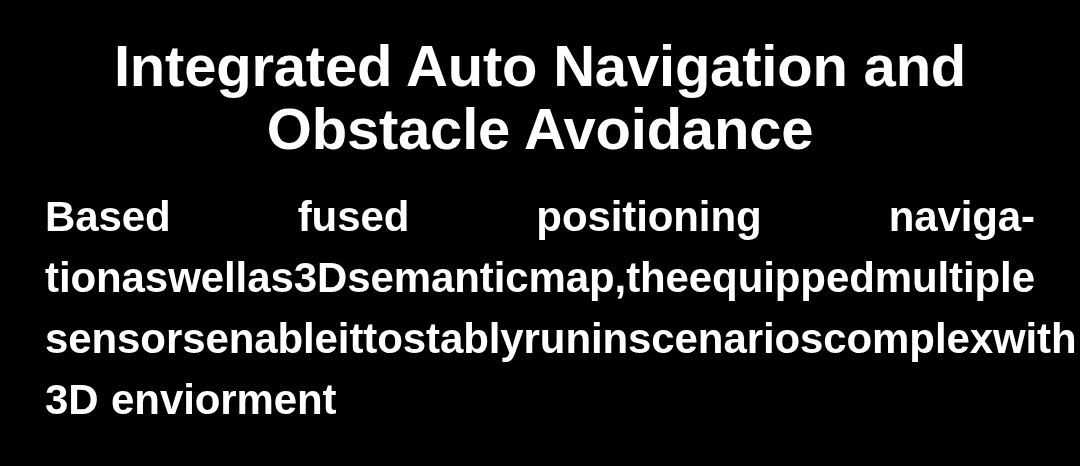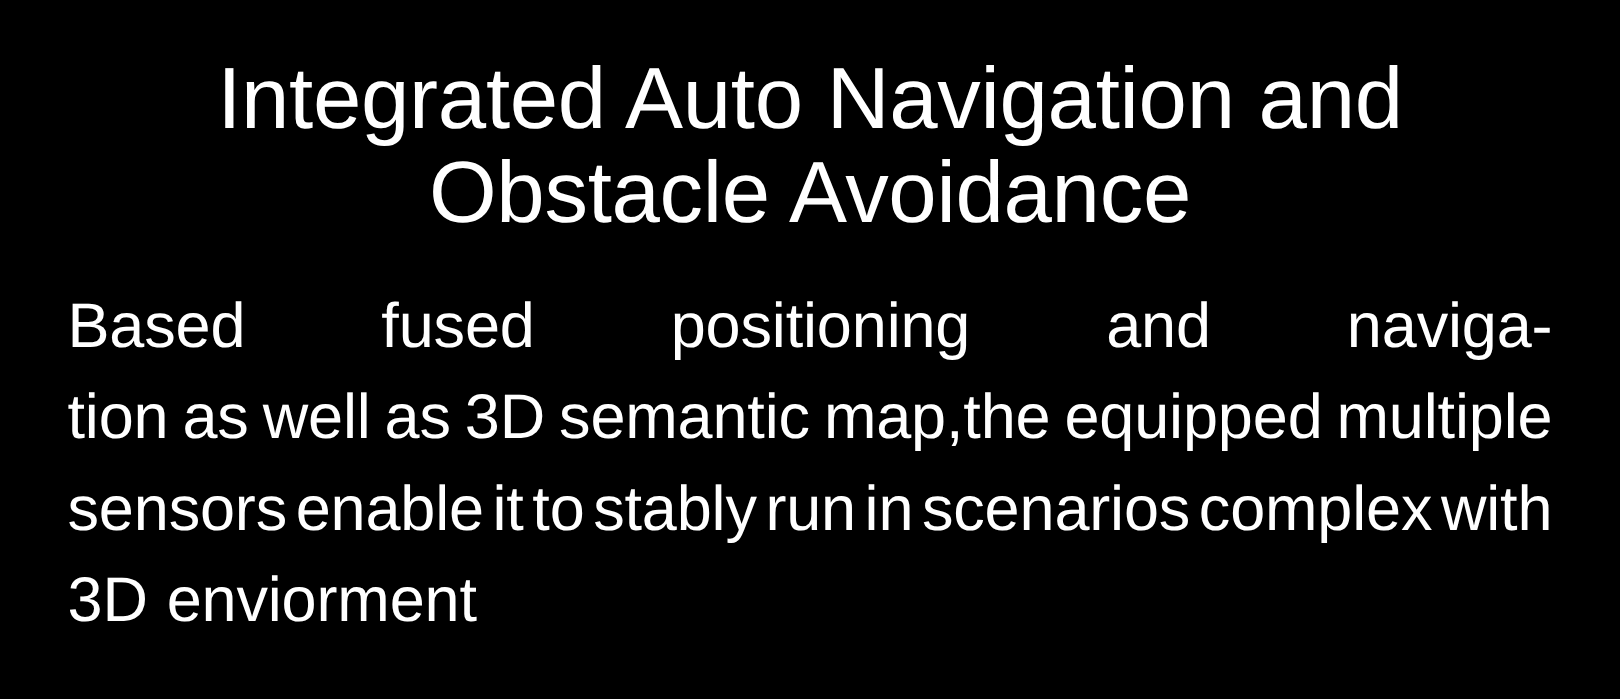--- a/index.html
+++ b/index.html
@@ -29,40 +29,40 @@
     left: 0;
     top: 34px;
     width: 1080px;
     text-align: center;
   }
   .title-line {
     display: block;
     color: #ffffff;
     font-family: "Liberation Sans", sans-serif;
     font-size: 58px;
-    font-weight: 400;
+    font-weight: 700;
     line-height: 63px;
     letter-spacing: -0.2px;
     white-space: pre;
   }
 
   
   .body-block {
     position: absolute;
     left: 45px;
     top: 186px;
     width: 990px;
   }
   .body-line {
     display: flex;
     justify-content: space-between;
     color: #ffffff;
     font-family: "Liberation Sans", sans-serif;
     font-size: 42px;
-    font-weight: 400;
+    font-weight: 700;
     line-height: 61px;
     height: 61px;
     letter-spacing: -0.1px;
     white-space: pre;
   }
   
   .body-line.last {
     justify-content: flex-start;
   }
   .body-line.last .word + .word {
@@ -77,19 +77,19 @@
 <body>
 
 <div class="slide">
 
   <div class="title-block">
     <span class="title-line">Integrated Auto Navigation and</span>
     <span class="title-line">Obstacle Avoidance</span>
   </div>
 
   <div class="body-block">
-    <div class="body-line"><span class="word">Based</span><span class="word">fused</span><span class="word">positioning</span><span class="word">and</span><span class="word">naviga-</span></div>
+    <div class="body-line"><span class="word">Based</span><span class="word">fused</span><span class="word">positioning</span><span class="word">naviga-</span></div>
     <div class="body-line"><span class="word">tion</span><span class="word">as</span><span class="word">well</span><span class="word">as</span><span class="word">3D</span><span class="word">semantic</span><span class="word">map,the</span><span class="word">equipped</span><span class="word">multiple</span></div>
     <div class="body-line"><span class="word">sensors</span><span class="word">enable</span><span class="word">it</span><span class="word">to</span><span class="word">stably</span><span class="word">run</span><span class="word">in</span><span class="word">scenarios</span><span class="word">complex</span><span class="word">with</span></div>
     <div class="body-line last"><span class="word">3D</span><span class="word">enviorment</span></div>
   </div>
 
 </div>
 
 </body></html>

